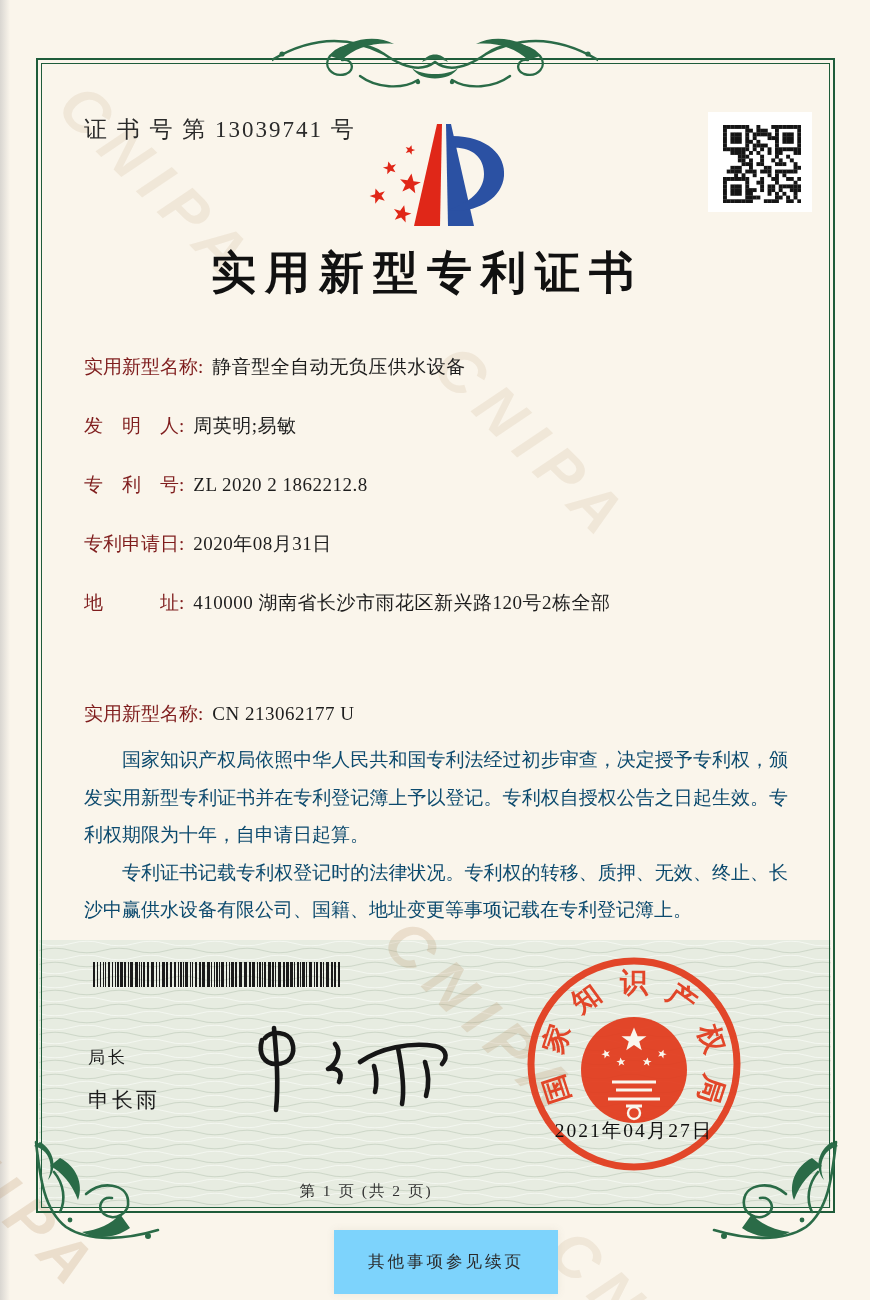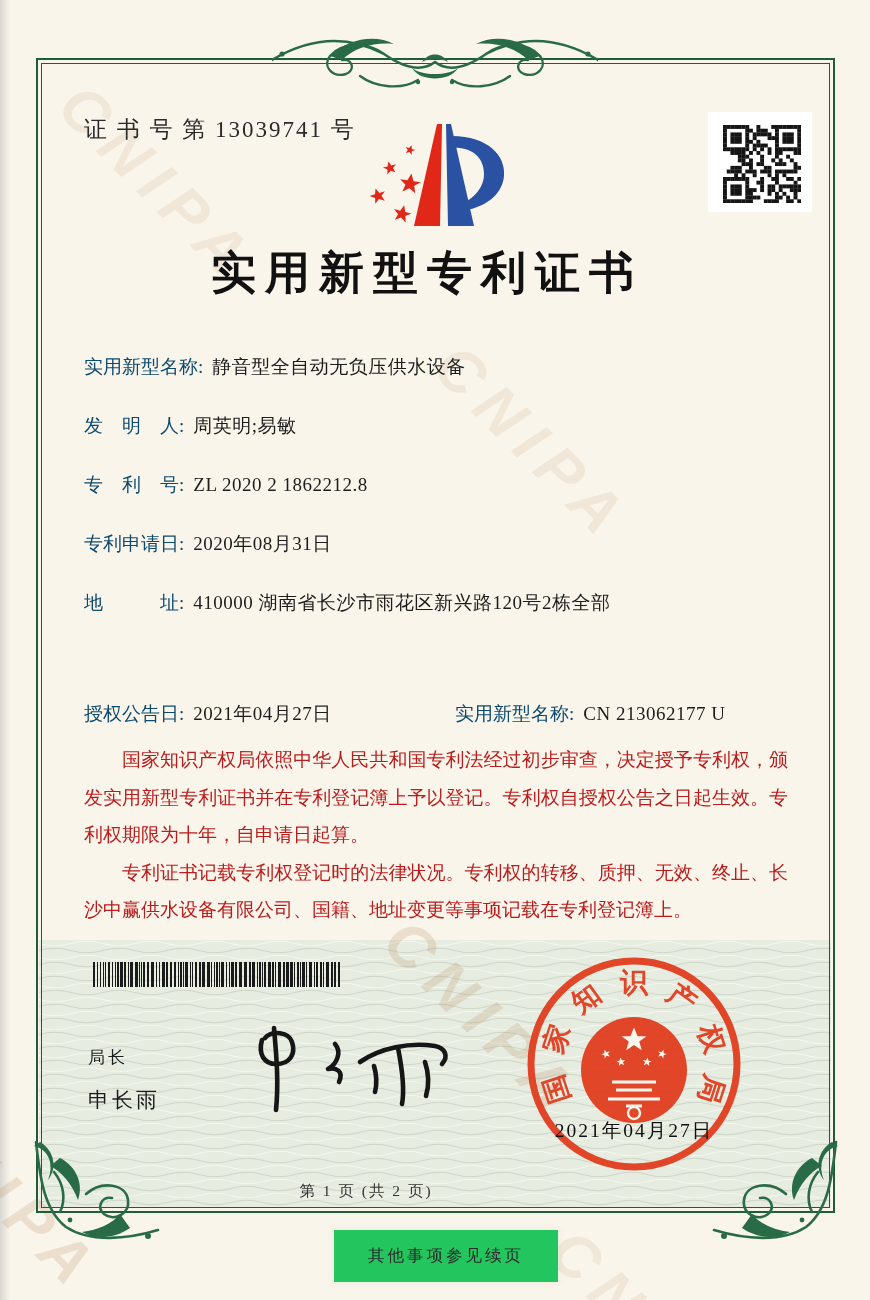--- a/index.html
+++ b/index.html
@@ -28,45 +28,45 @@
   .band{left:39px;top:940px;z-index:1;}
   
   .cert-no{left:84px;top:114px;z-index:4;font-size:23px;letter-spacing:2px;color:#2b2b2b;}
   .qr-box{left:708px;top:112px;width:104px;height:100px;background:#fff;z-index:4;}
   .logo{left:350px;top:108px;z-index:4;}
   .title{left:0;top:243px;width:854px;text-align:center;z-index:4;
     font-size:45px;font-weight:700;letter-spacing:9px;color:#111;}
   
   .fields{left:84px;top:354px;width:716px;z-index:4;font-size:19px;}
   .field-row{height:59px;white-space:nowrap;}
-  .field-label{color:#0c4a6e;margin-top:24px;}
+  .field-label{color:#7f1d1d;margin-top:24px;}
   .field-value{color:#1d1d1d;margin-left:9px;letter-spacing:.5px;}
   .grant-row{left:84px;top:701px;width:716px;z-index:4;font-size:19px;display:flex;}
   .grant-date{width:371px;}
   
   .body-text{left:84px;top:741px;width:704px;z-index:4;
-    font-size:19px;line-height:37.5px;color:#b91c1c;text-align:justify;}
+    font-size:19px;line-height:37.5px;color:#0c4a6e;text-align:justify;}
   .body-text p{margin:0;text-indent:2em;}
   
   .barcode{left:93px;top:962px;z-index:5;}
   
   .signer-title{left:88px;top:1046px;z-index:5;
     font-family:"Liberation Sans","DejaVu Sans",sans-serif;font-size:17px;letter-spacing:3px;color:#1c1c1c;}
   .signer-name{left:88px;top:1086px;z-index:5;
     font-family:"Liberation Sans","DejaVu Sans",sans-serif;font-size:21px;letter-spacing:3px;color:#1c1c1c;}
   .signature{left:238px;top:1018px;z-index:7;}
   
   .seal{left:520px;top:950px;z-index:6;}
   .seal-date{left:528px;top:1117px;width:212px;text-align:center;z-index:8;
     font-size:19.5px;letter-spacing:2px;color:#101010;}
   
   .page-footer{left:0;top:1181px;width:732px;text-align:center;z-index:5;
     font-size:15.5px;letter-spacing:2px;color:#333;}
   .note-wrap{left:0;top:1230px;width:870px;text-align:center;z-index:4;}
-  .note-box{display:inline-block;background:#22c55e;padding:15px 34px;
+  .note-box{display:inline-block;background:#7dd3fc;padding:21px 34px;
     box-shadow:0 0 8px rgba(120,110,90,.10);font-size:16.5px;letter-spacing:3px;color:#2a2a2a;margin-left:22px;}
   
   .ornament-top{left:272px;top:24px;z-index:5;}
   .corner-bl{left:30px;top:1140px;z-index:5;}
   .corner-br{left:712px;top:1140px;z-index:5;transform:scaleX(-1);}
   svg{display:block;}
 </style>
 </head>
 <body>
 
@@ -448,23 +448,20 @@
   </div>
   <div class="field-row">
     <span class="field-label">专利申请日:</span><span class="field-value">2020年08月31日</span>
   </div>
   <div class="field-row">
     <span class="field-label">地　　　址:</span><span class="field-value">410000 湖南省长沙市雨花区新兴路120号2栋全部</span>
   </div>
 </div>
 
 <div class="abs grant-row">
-  <span class="grant-date">
-    <span class="field-label">授权公告日:</span><span class="field-value">2021年04月27日</span>
-  </span>
   <span>
     <span class="field-label">实用新型名称:</span><span class="field-value">CN 213062177 U</span>
   </span>
 </div>
 
 <div class="abs body-text">
   <p>国家知识产权局依照中华人民共和国专利法经过初步审查，决定授予专利权，颁发实用新型专利证书并在专利登记簿上予以登记。专利权自授权公告之日起生效。专利权期限为十年，自申请日起算。</p>
   <p>专利证书记载专利权登记时的法律状况。专利权的转移、质押、无效、终止、长沙中赢供水设备有限公司、国籍、地址变更等事项记载在专利登记簿上。</p>
 </div>
 

